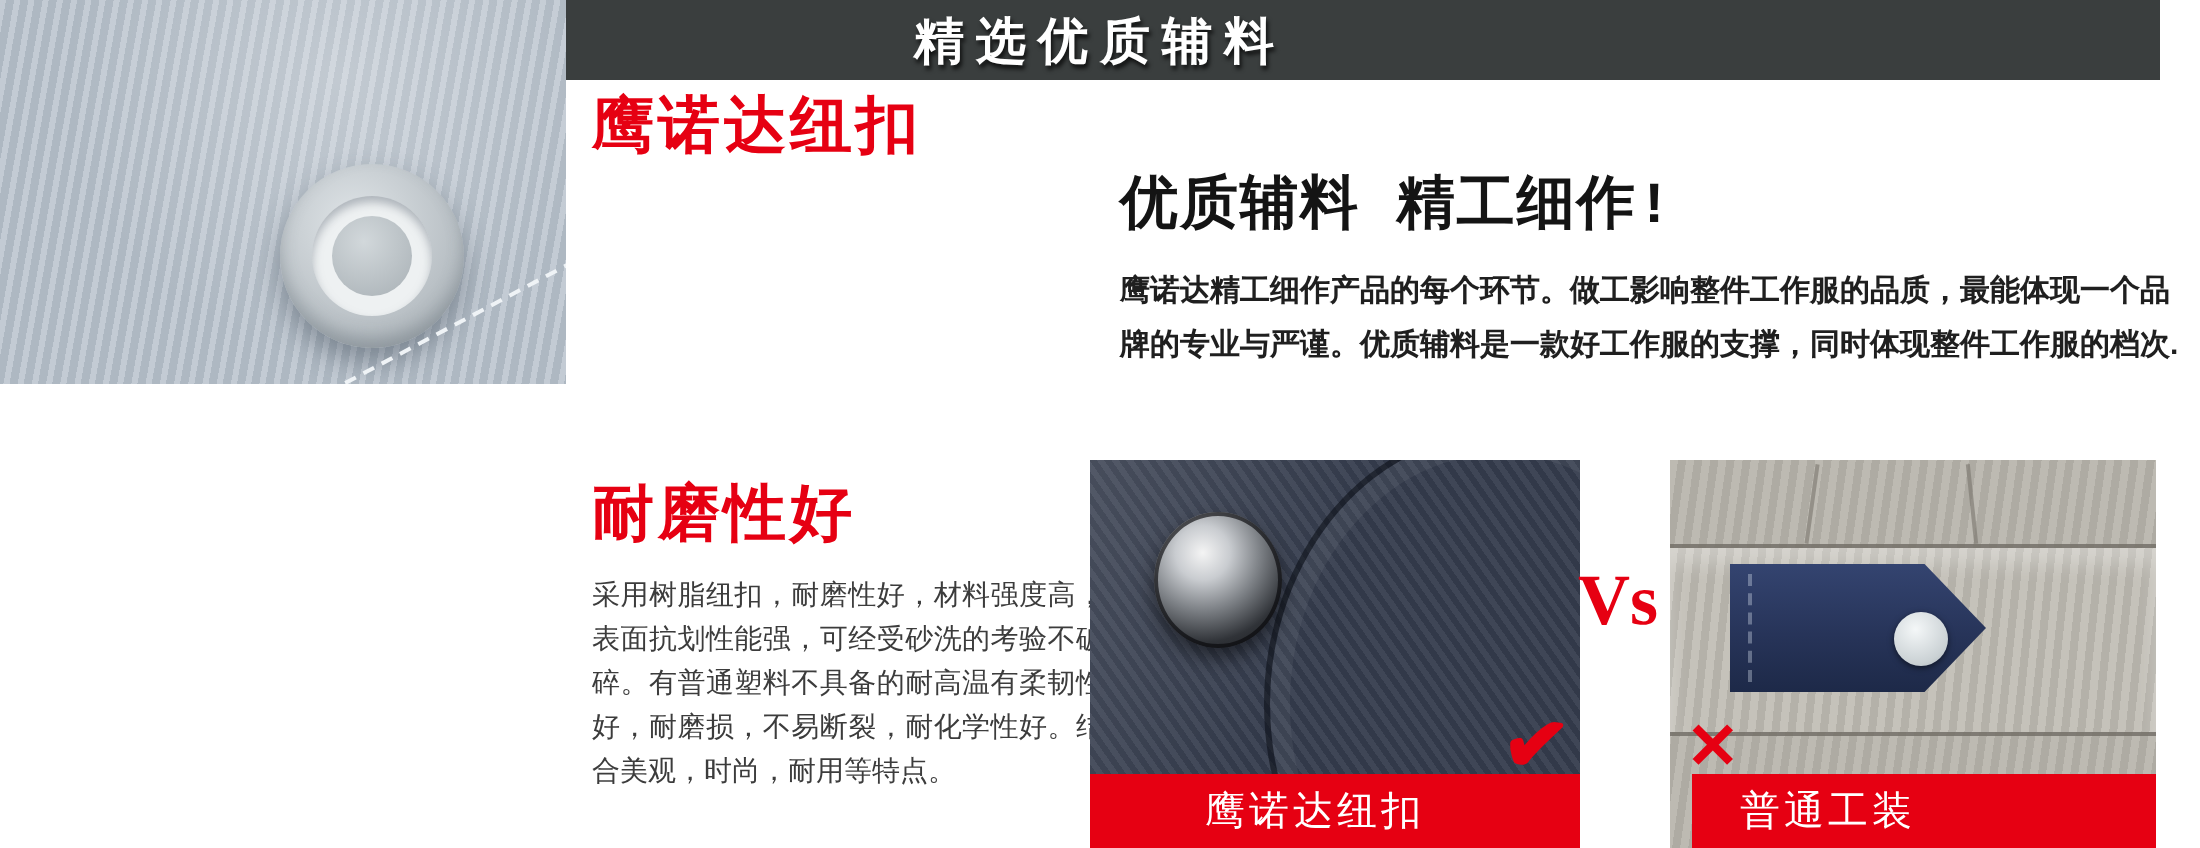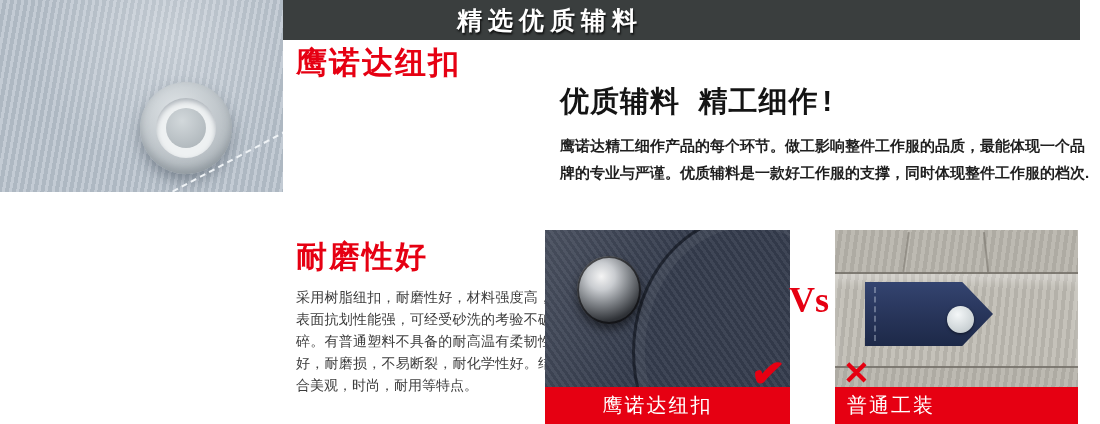--- a/index.html
+++ b/index.html
@@ -81,21 +81,21 @@
       repeating-linear-gradient(55deg,#3f4656 0 3px,#323949 3px 6px);}
   .pa-seam{position:absolute;right:-78px;top:-16px;width:230px;height:270px;border-radius:50%;
     border:3px solid rgba(10,13,20,.55);box-shadow:inset 0 0 0 10px rgba(255,255,255,.05);}
   .pa-btn{position:absolute;left:32px;top:26px;width:64px;height:68px;border-radius:50%;
     background:radial-gradient(circle at 38% 30%,#f4f4f4 0%,#c9ccd0 22%,#7e8287 46%,#303338 72%,#121317 100%);
     box-shadow:0 5px 10px rgba(0,0,0,.5),inset 0 0 0 2px rgba(8,8,10,.65);}
   .cmp-banner{position:absolute;left:0;right:0;bottom:0;height:37px;background:#e60012;
     color:#fff;font-family:"Liberation Serif",serif;font-size:20px;letter-spacing:2px;
     display:flex;align-items:center;}
   .cmp-banner.right-align{justify-content:center;padding-right:20px;}
-  .cmp-banner.left-align{justify-content:flex-start;padding-left:12px;}
+  .cmp-banner.left-align{justify-content:flex-start;padding-left:24px;margin-left:11px;}
   .mark{position:absolute;color:#e60012;font-weight:bold;line-height:1;}
   .pa-check{right:5px;bottom:31px;font-size:40px;transform:rotate(6deg);}
   .pb-cross{left:8px;bottom:35px;font-size:32px;font-family:"Liberation Sans",sans-serif;}
 
   #vs{position:absolute;left:789px;top:282px;width:48px;color:#e60012;
     font-family:"Liberation Serif",serif;font-weight:bold;font-size:36px;line-height:1;}
 
   #photo-b{left:835px;top:230px;width:243px;height:194px;
     background:repeating-linear-gradient(98deg,#bdbab2 0 4px,#aeaba3 4px 8px);}
   .pb-band{position:absolute;left:0;right:0;top:44px;height:92px;

